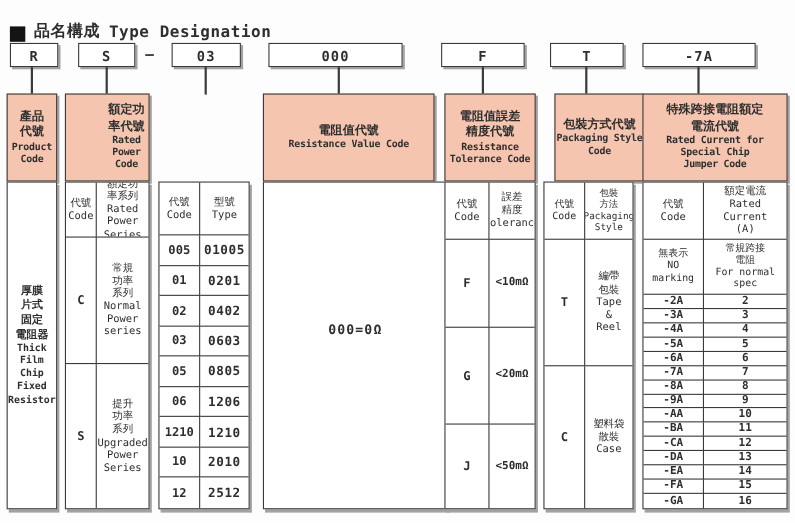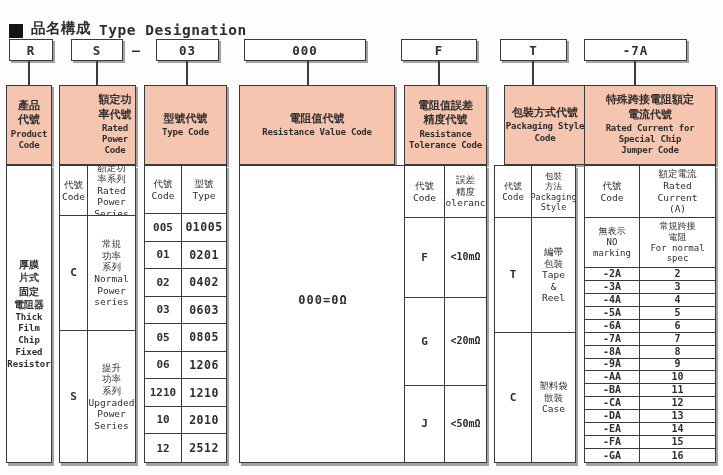--- a/index.html
+++ b/index.html
@@ -116,24 +116,20 @@
   <div class="hdr" style="left:6px; width:46px;">
     <span class="cjk">產品
 代號</span>
     <span class="en">Product
 Code</span>
   </div>
   <div class="hdr" style="left:59px; width:77px;padding-left:35px;">
     <span class="cjk">額定功率代號</span>
     <span class="en">Rated Power
 Code</span>
-  </div>
-  <div class="hdr" style="left:144px; width:83px;">
-    <span class="cjk">型號代號</span>
-    <span class="en">Type Code</span>
   </div>
   <div class="hdr" style="left:239px; width:156px;">
     <span class="cjk">電阻值代號</span>
     <span class="en">Resistance Value Code</span>
   </div>
   <div class="hdr" style="left:404px; width:83px;">
     <span class="cjk">電阻值誤差
 精度代號</span>
     <span class="en">Resistance
 Tolerance Code</span>

